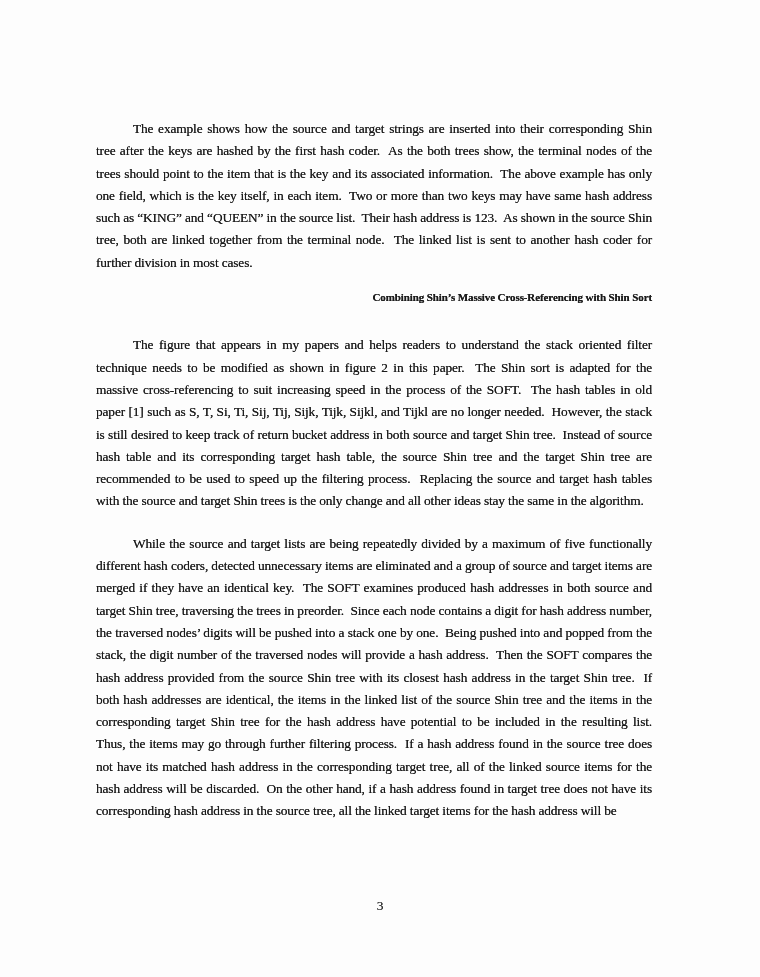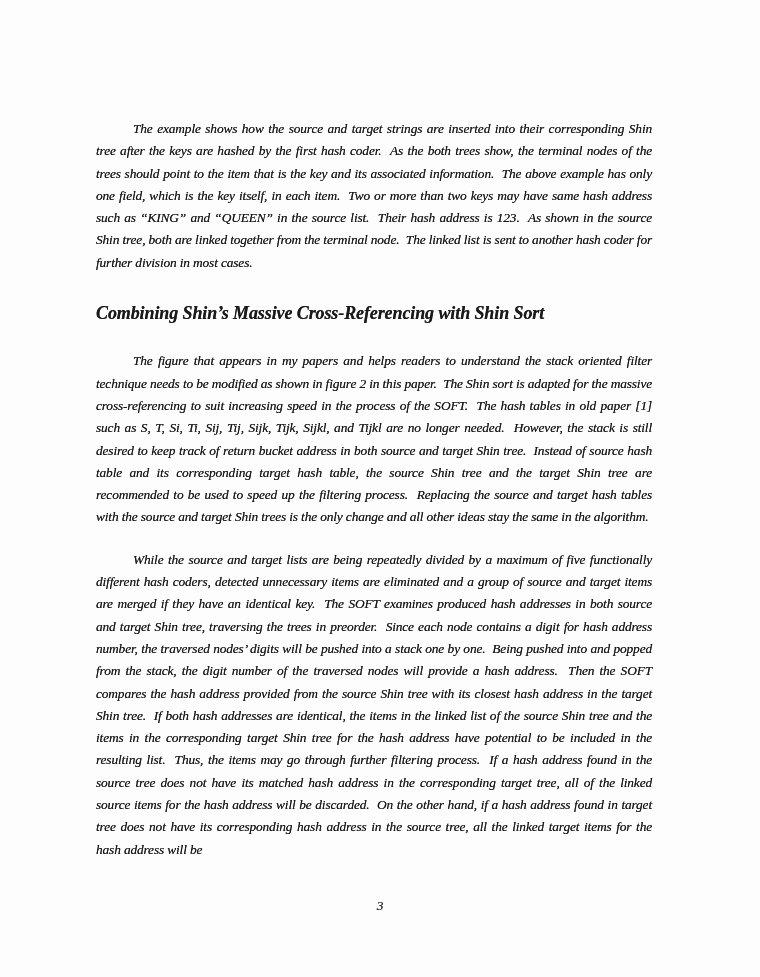--- a/index.html
+++ b/index.html
@@ -8,21 +8,20 @@
     background: #fdfdfd;
   }
   .page {
     position: relative;
     width: 760px;
     height: 977px;
     background: #fdfdfd;
     font-family: "Liberation Serif", "DejaVu Serif", serif;
     color: #1b1b1b;
     overflow: hidden;
-    font-style: italic;
   }
   .content {
     position: absolute;
     left: 96px;
     top: 118px;
     width: 556px;
   }
   .para {
     margin: 0;
     font-size: 13.4px;
@@ -30,25 +29,25 @@
     text-align: justify;
     text-indent: 37px;
     letter-spacing: -0.15px;
     white-space: pre-wrap;
     text-shadow: 0 0 0.35px rgba(25, 25, 25, 0.85);
   }
   .para.follow {
     margin-top: 20px;
   }
   .heading {
-    margin: 28px 0 26px 0;
-    font-size: 18px;
+    margin: 12px 0 26px 0;
+    font-size: 11px;
     line-height: 22.3px;
     font-weight: 700;
-    text-align: left;
+    text-align: right;
     letter-spacing: -0.1px;
     text-shadow: 0 0 0.35px rgba(25, 25, 25, 0.9);
   }
   .page-number {
     position: absolute;
     top: 897px;
     left: 0;
     width: 100%;
     text-align: center;
     font-size: 13.5px;

